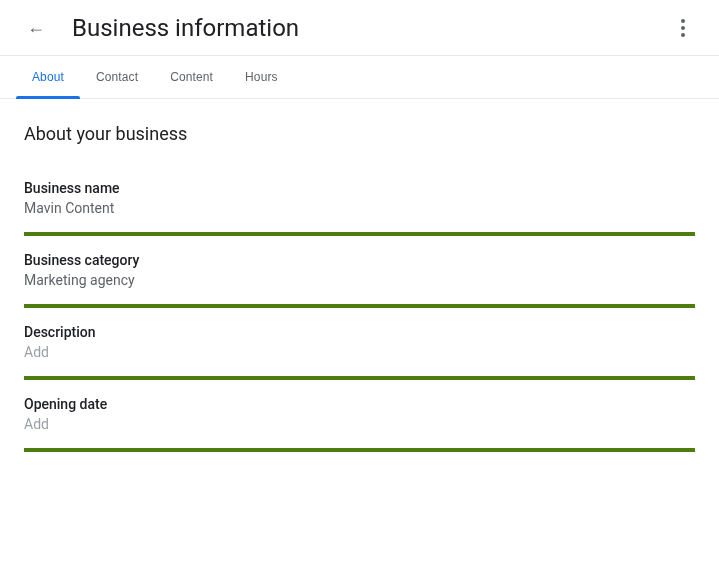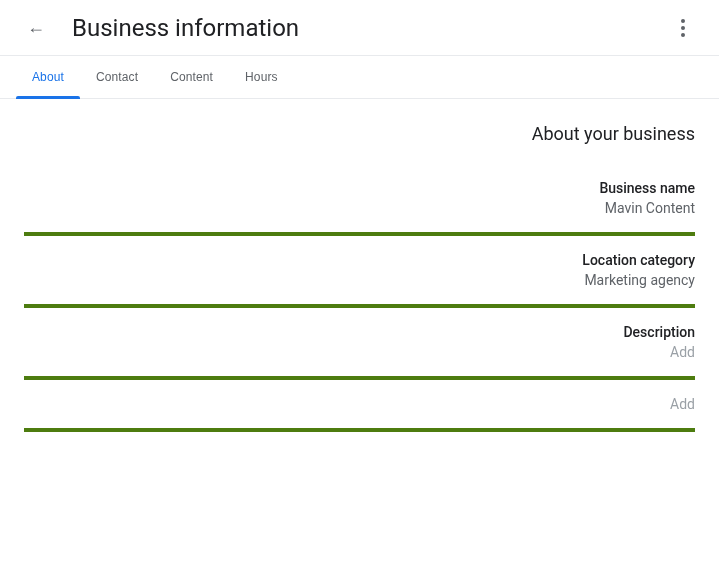--- a/index.html
+++ b/index.html
@@ -98,21 +98,20 @@
       left: 0;
       right: 0;
       height: 3px;
       background: #1a73e8;
       border-radius: 2px 2px 0 0;
     }
 
     
     .content {
       padding: 24px 24px 0 24px;
-      text-align: right;
     }
 
     .section-title {
       font-size: 18px;
       font-weight: 400;
       color: #202124;
       margin-bottom: 20px;
     }
 
     .field-item {
@@ -186,25 +185,26 @@
 
 <div class="content">
   <h2 class="section-title">About your business</h2>
 
   <div class="field-item">
     <div class="field-label">Business name</div>
     <div class="field-value">Mavin Content</div>
   </div>
 
   <div class="field-item">
-    <div class="field-label">Location category</div>
+    <div class="field-label">Business category</div>
     <div class="field-value">Marketing agency</div>
   </div>
 
   <div class="field-item">
     <div class="field-label">Description</div>
     <div class="field-value placeholder">Add</div>
   </div>
 
   <div class="field-item">
+    <div class="field-label">Opening date</div>
     <div class="field-value placeholder">Add</div>
   </div>
 </div>
 
 </body></html>

